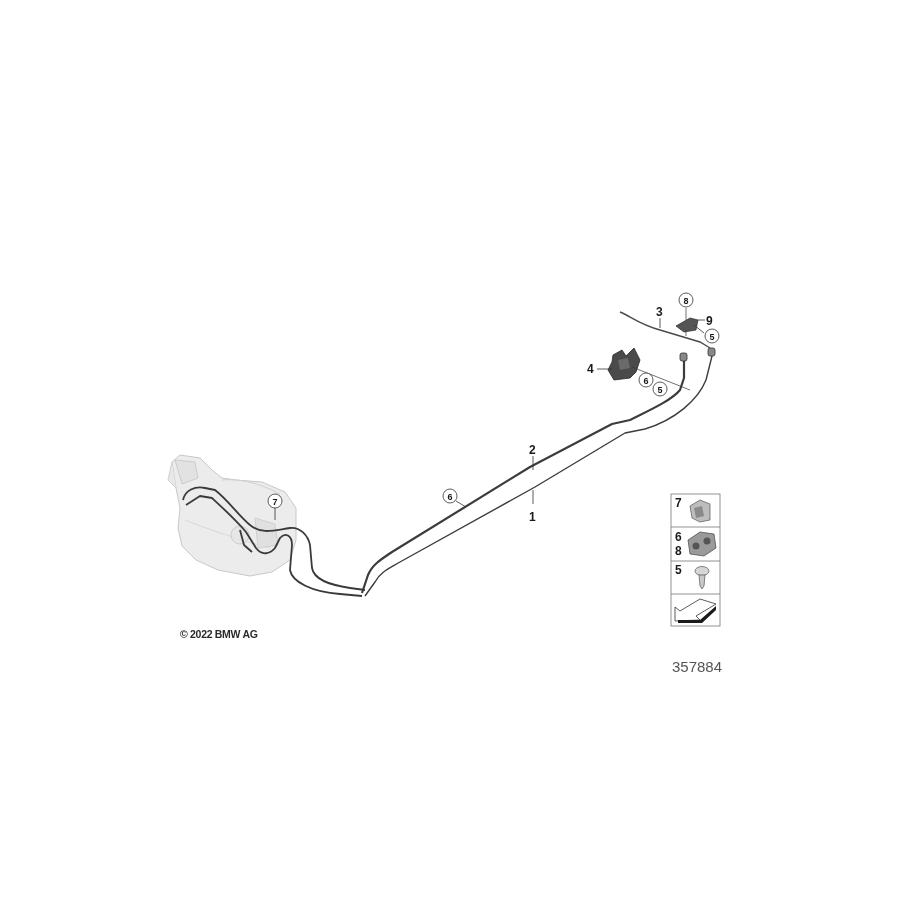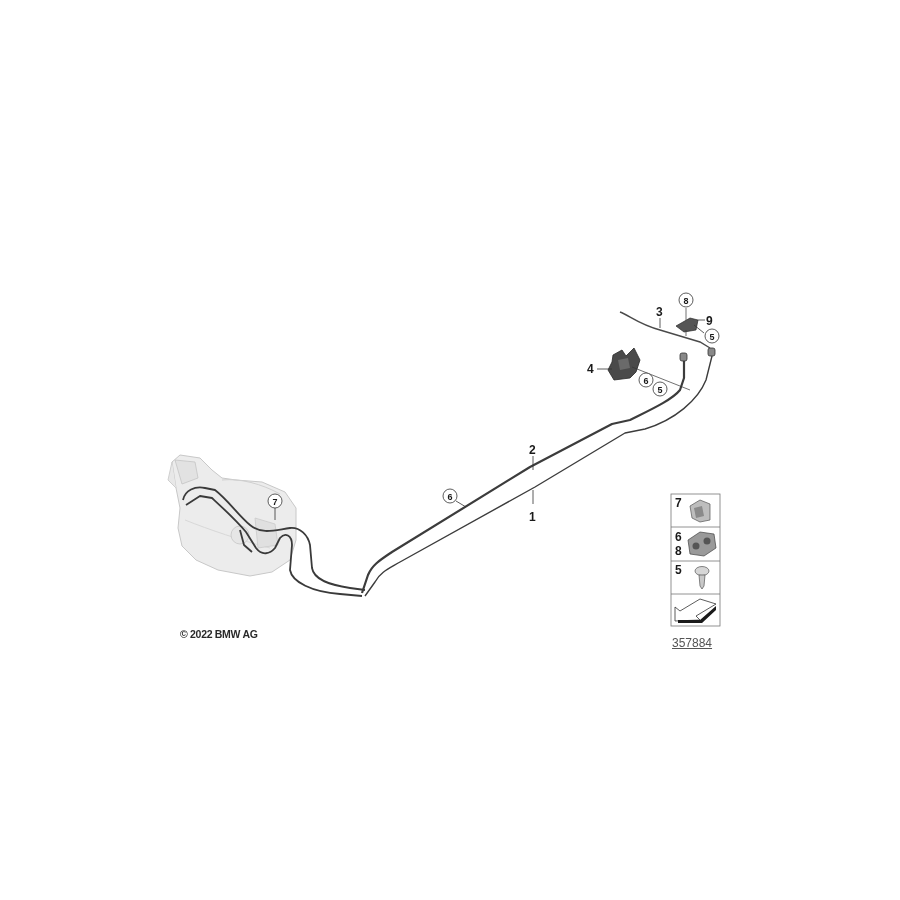--- a/index.html
+++ b/index.html
@@ -2,21 +2,21 @@
 <html><head>
 <meta charset="utf-8">
 <style>
   html, body { margin: 0; padding: 0; background: #ffffff; }
   body { width: 900px; height: 900px; position: relative; overflow: hidden; font-family: "Liberation Sans", sans-serif; }
   #diagram { position: absolute; left: 0; top: 0; width: 900px; height: 900px; }
   .callout-num { font-family: "Liberation Sans", sans-serif; font-weight: bold; font-size: 12px; fill: #1a1a1a; }
   .circ-num { font-family: "Liberation Sans", sans-serif; font-size: 9px; font-weight: bold; fill: #1a1a1a; }
   .legend-num { font-family: "Liberation Sans", sans-serif; font-weight: bold; font-size: 12px; fill: #1a1a1a; }
   .copyright { position: absolute; left: 180px; top: 628px; font-size: 10.5px; font-weight: bold; color: #2a2a2a; letter-spacing: -0.3px; }
-  .diagram-id { position: absolute; left: 672px; top: 636px; font-size: 12px; color: #555; text-decoration: underline; }
+  .diagram-id { position: absolute; left: 672px; top: 658px; font-size: 15px; color: #555; }
 </style>
 </head>
 <body>
 
 <svg id="diagram" viewBox="0 0 900 900" xmlns="http://www.w3.org/2000/svg">
 
   <g>
     <path d="M172,462 L180,455 L200,458 L212,470 L222,478 L236,480 L262,482 L285,492 L296,508 L296,540 L290,560 L272,572 L250,576 L218,570 L196,560 L182,546 L178,528 L180,508 L176,488 Z" fill="#ececec" stroke="#c8c8c8" stroke-width="1"></path>
     <path d="M222,480 C240,478 262,484 280,494" fill="none" stroke="#d0d0d0" stroke-width="1"></path>
     <path d="M185,520 C210,530 240,540 270,548" fill="none" stroke="#d8d8d8" stroke-width="1"></path>

